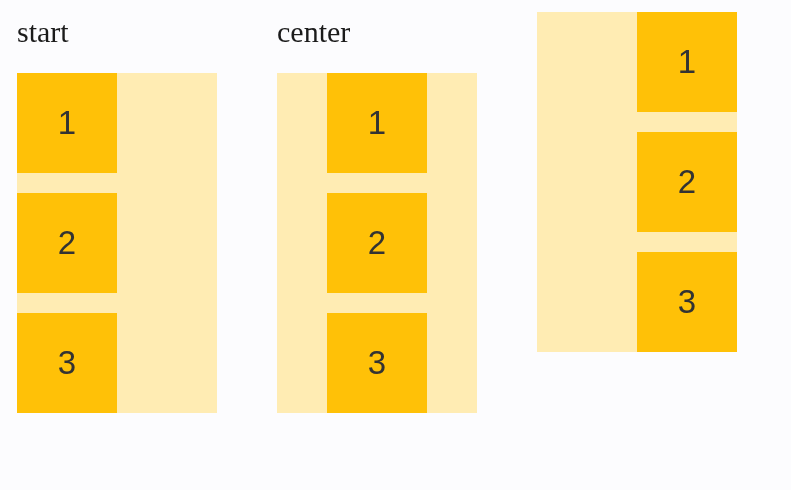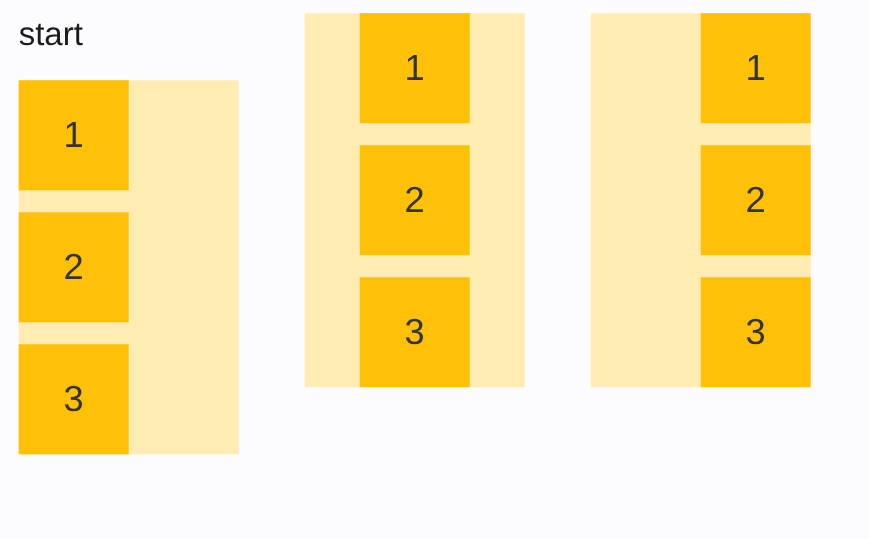--- a/index.html
+++ b/index.html
@@ -24,20 +24,21 @@
     padding: 12px 0 0 17px;
   }
   .group { flex: 0 0 auto; }
   .group-label {
     font-size: 30px;
     line-height: 40px;
     height: 40px;
     margin: 0 0 21px 0;
     font-weight: 400;
     color: var(--label-text);
+    font-family: Liberation Serif, serif;
   }
   .container {
     width: 200px;
     height: 340px;
     background: var(--container-bg);
     display: flex;
     flex-direction: column;
     gap: 20px;
   }
   .container.align-start  { align-items: flex-start; }
@@ -62,20 +63,21 @@
   <section class="group">
     <div class="group-label">start</div>
     <div class="container align-start">
       <div class="item">1</div>
       <div class="item">2</div>
       <div class="item">3</div>
     </div>
   </section>
 
   <section class="group">
+    <div class="group-label">center</div>
     <div class="container align-center">
       <div class="item">1</div>
       <div class="item">2</div>
       <div class="item">3</div>
     </div>
   </section>
 
   <section class="group">
     <div class="container align-end">
       <div class="item">1</div>

